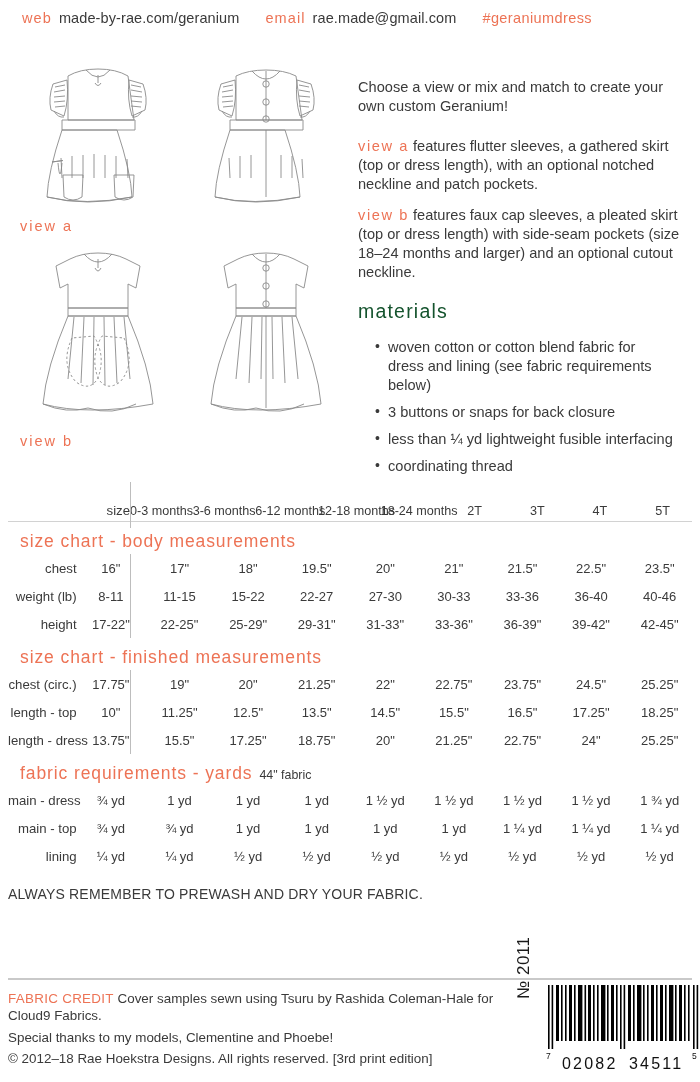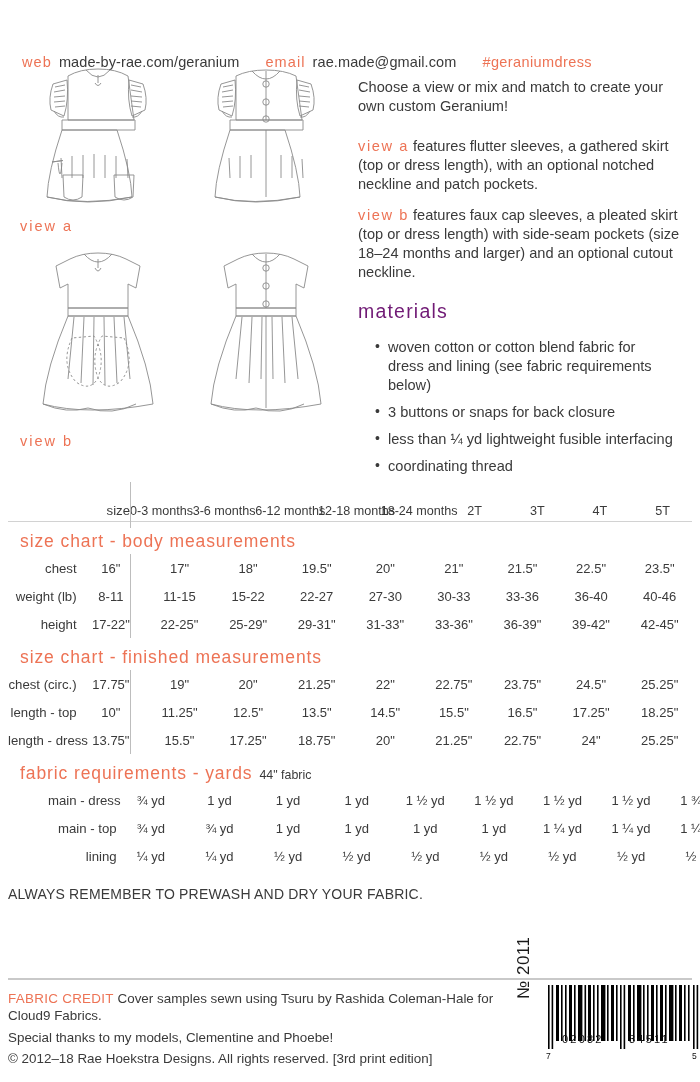--- a/index.html
+++ b/index.html
@@ -11,40 +11,40 @@
   }
   .page{position:relative;width:700px;height:947px;}
 
   
   .topbar{
     position:absolute;left:0;top:10px;width:700px;
     display:flex;align-items:baseline;
     font-size:14.5px;letter-spacing:.1px;
   }
   .topbar .lbl{color:#ED7355;margin-right:7px;letter-spacing:1.1px;}
-  .topbar .val{color:#3a3a3a;margin-top:44px;}
+  .topbar .val{color:#3a3a3a;}
   .tb-web{margin-left:22px;}
   .tb-email{margin-left:26px;}
   .tb-tag{margin-left:26px;color:#ED7355;letter-spacing:.4px;}
 
   
   .figs{position:absolute;left:8px;top:58px;width:340px;height:400px;}
   .fig{position:absolute;}
   .fig svg{display:block;}
   .viewlabel{
     position:absolute;color:#ED7355;font-size:14.5px;letter-spacing:2px;
   }
 
   
   .copy{position:absolute;left:358px;top:78px;width:330px;}
   .copy p{margin:0 0 11px 0;font-size:14.6px;line-height:1.31;color:#3a3a3a;}
   .copy p.lead{margin-bottom:21px;}
   .vkey{color:#ED7355;letter-spacing:1.6px;}
   h2.sec{
-    color:#701a75;font-size:19.5px;font-weight:400;letter-spacing:1.2px;
+    color:#14532d;font-size:19.5px;font-weight:400;letter-spacing:1.2px;
     margin:18px 0 7px 0;
   }
   ul.mats{margin:15px;padding:0;list-style:none;}
   ul.mats li{
     position:relative;padding-left:15px;margin-bottom:8px;
     font-size:14.6px;line-height:1.3;color:#3a3a3a;
   }
   ul.mats li:before{
     content:"\2022";position:absolute;left:2px;top:-1px;color:#3a3a3a;font-size:14px;
   }
@@ -84,21 +84,21 @@
   .fc{color:#ED7355;letter-spacing:.3px;}
 
   .barcodewrap{position:absolute;left:516px;top:985px;width:180px;height:90px;}
   .issue{
     position:absolute;left:-2px;top:14px;
     transform:rotate(-90deg);transform-origin:left top;
     font-size:17px;color:#1a1a1a;letter-spacing:.5px;white-space:nowrap;
   }
   .bc{position:absolute;left:30px;top:0;}
   .bcnum{
-    position:absolute;top:48px;font-size:11px;color:#111;letter-spacing:2.2px;
+    position:absolute;top:70px;font-size:16px;color:#111;letter-spacing:2.2px;
     font-family:"Liberation Sans", sans-serif;
   }
   .bcn-l{left:30px;font-size:8.5px;letter-spacing:0;top:66px;}
   .bcn-a{left:46px;}
   .bcn-b{left:113px;}
   .bcn-r{left:176px;font-size:8.5px;letter-spacing:0;top:66px;}
 </style>
 </head>
 <body>
 
@@ -323,21 +323,21 @@
           <td class="dv">21.25"</td>
           <td class="dv">22.75"</td>
           <td class="dv">24"</td>
           <td class="dv">25.25"</td>
         </tr>
       </tbody>
         </table>
     </div>
 
     <h3 class="subhead"><span>fabric requirements - yards</span><span class="sml">44" fabric</span></h3>
-    <div style="position:relative;padding-left:40px;">
+    <div style="position:relative;">
       <table class="sz">
           <tbody>
         <tr class="body">
           <td class="rl">main - dress</td>
           <td class="dv">¾ yd</td>
           <td class="dv">1 yd</td>
           <td class="dv">1 yd</td>
           <td class="dv">1 yd</td>
           <td class="dv">1 ½ yd</td>
           <td class="dv">1 ½ yd</td>

